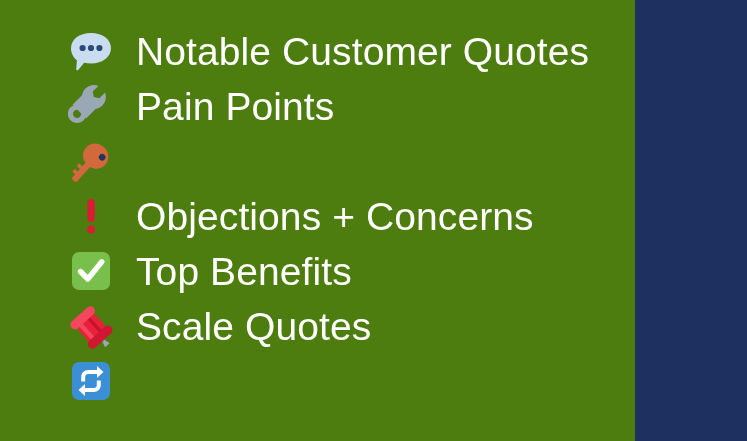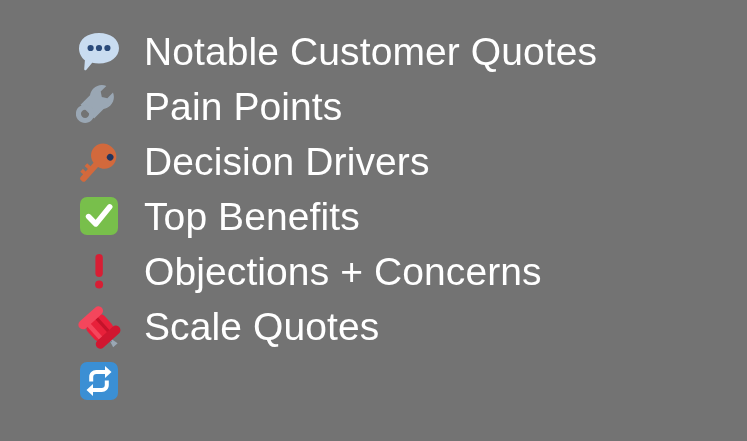--- a/index.html
+++ b/index.html
@@ -8,25 +8,25 @@
   }
   body {
     width: 747px;
     height: 441px;
     background: #1e3060;
     font-family: "Liberation Sans", sans-serif;
     overflow: hidden;
   }
   #slide {
     position: relative;
-    width: 747px;
+    width: 635px;
     height: 441px;
-    background: #737373;
+    background: #4d7c0f;
     box-sizing: border-box;
-    padding: 24px 0 0 8px;
+    padding: 24px 0 0 0;
   }
   .agenda-list {
     list-style: none;
     margin: 0;
     padding: 0;
   }
   .agenda-row {
     display: flex;
     align-items: center;
     height: 55px;
@@ -88,41 +88,40 @@
     <li class="agenda-row">
       <span class="row-icon">
         <svg width="46" height="44" viewBox="0 0 46 44" aria-hidden="true">
           <g transform="rotate(42 23 22)">
             <path d="M23.5 2.0 C30.4 2.0 36.0 7.6 36.0 14.5 C36.0 21.4 30.4 27.0 23.5 27.0 C22.0 27.0 20.6 26.75 19.3 26.3 L19.3 32.6 L15.0 32.6 L15.0 36.4 L19.3 36.4 L19.3 40.5 L14.4 40.5 L14.4 44.2 L19.3 44.2 L19.3 48.0 L23.5 48.0 L23.5 27.0" fill="none"></path>
             <path d="M23.5 2.5 C30.1 2.5 35.5 7.9 35.5 14.5 C35.5 20.4 31.2 25.3 25.6 26.3 L25.6 45.4 C25.6 46.6 24.6 47.6 23.4 47.6 L21.6 47.6 C20.4 47.6 19.4 46.6 19.4 45.4 L19.4 41.7 L15.6 41.7 L15.6 37.9 L19.4 37.9 L19.4 34.6 L15.0 34.6 L15.0 30.8 L19.4 30.8 L19.4 26.2 C13.8 25.1 9.6 20.3 9.6 14.5 C9.6 7.9 15.0 2.5 21.6 2.5 Z" fill="#d2693c"></path>
             <circle cx="28.1" cy="11.0" r="3.3" fill="#22355f"></circle>
           </g>
         </svg>
       </span>
-      <span class="row-label">Decision Drivers</span>
+    </li>
+
+    <li class="agenda-row">
+      <span class="row-icon">
+        <svg width="46" height="44" viewBox="0 0 46 44" aria-hidden="true">
+          <rect x="19.4" y="4.0" width="7.4" height="23.0" rx="3.7" ry="3.7" fill="#d81e34"></rect>
+          <circle cx="23.1" cy="34.6" r="4.0" fill="#d81e34"></circle>
+        </svg>
+      </span>
+      <span class="row-label">Objections + Concerns</span>
     </li>
 
     <li class="agenda-row">
       <span class="row-icon">
         <svg width="46" height="44" viewBox="0 0 46 44" aria-hidden="true">
           <rect x="4" y="2" width="38" height="38" rx="7" ry="7" fill="#78bf4b"></rect>
           <path d="M12.5 21.5 L19.8 29.0 L33.8 11.8" fill="none" stroke="#ffffff" stroke-width="5.4" stroke-linecap="round" stroke-linejoin="round"></path>
         </svg>
       </span>
       <span class="row-label">Top Benefits</span>
-    </li>
-
-    <li class="agenda-row">
-      <span class="row-icon">
-        <svg width="46" height="44" viewBox="0 0 46 44" aria-hidden="true">
-          <rect x="19.4" y="4.0" width="7.4" height="23.0" rx="3.7" ry="3.7" fill="#d81e34"></rect>
-          <circle cx="23.1" cy="34.6" r="4.0" fill="#d81e34"></circle>
-        </svg>
-      </span>
-      <span class="row-label">Objections + Concerns</span>
     </li>
 
     <li class="agenda-row">
       <span class="row-icon">
         <svg width="46" height="44" viewBox="0 0 46 44" aria-hidden="true">
           <g transform="rotate(-42 23 22)">
             <path d="M23 34.5 L20.0 46.5 L26.0 46.5 Z" fill="#9aa7b4"></path>
             <path d="M23 35.5 L21.6 41.5 L23 41.5 Z" fill="#6f7d8c"></path>
             <rect x="11.5" y="12.0" width="23" height="22" rx="6" ry="6" fill="#e8203a"></rect>
             <rect x="14.5" y="12.0" width="4.5" height="22" fill="#f4465c"></rect>

